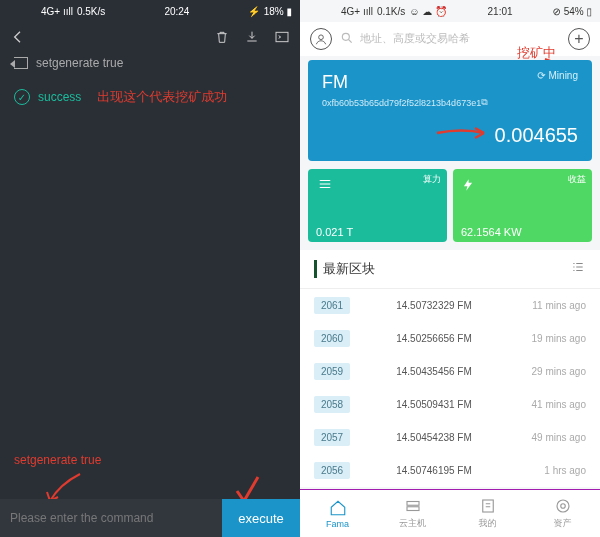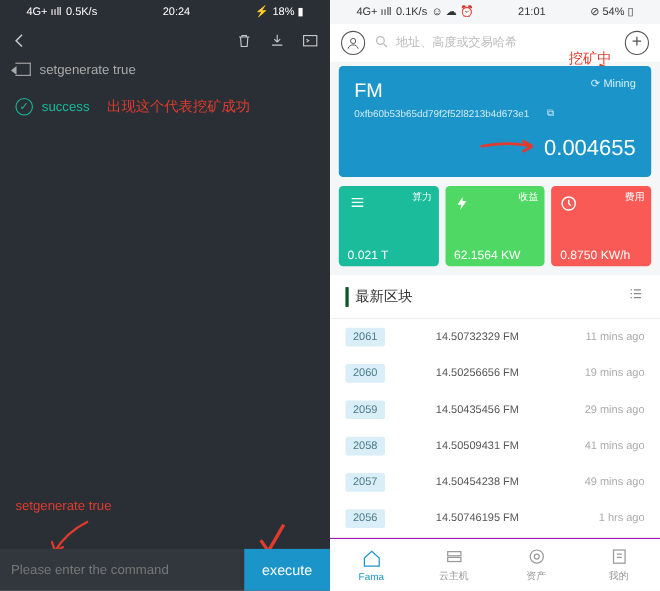--- a/index.html
+++ b/index.html
@@ -1,20 +1,20 @@
 <!DOCTYPE html>
 <html><head>
 <meta charset="utf-8">
 <style>
   * { box-sizing: border-box; margin: 0; padding: 0; font-family: Arial, sans-serif; }
   body { display: flex; width: 600px; height: 537px; overflow: hidden; background: #fff; }
   .phone { width: 300px; height: 537px; position: relative; overflow: hidden; }
   .left { background: #2a2f36; color: #999; }
   .right { background: #f5f6f7; }
-  .statusbar { height: 22px; display: flex; align-items: center; justify-content: space-between; padding: 0 24px; font-size: 10px; }
+  .statusbar { height: 22px; display: flex; align-items: center; justify-content: space-between; padding: 0 8px; font-size: 10px; margin-left: 33px; }
   .left .statusbar { color: #fff; }
   .right .statusbar { color: #333; }
   .sb-left, .sb-right { display: flex; align-items: center; gap: 4px; }
   .topbar { height: 30px; display: flex; align-items: center; justify-content: space-between; padding: 0 10px; }
   .tb-icons { display: flex; gap: 14px; }
   .ico { width: 16px; height: 16px; display: inline-flex; align-items: center; justify-content: center; fill: #ccc; stroke: #ccc; }
   .cmd-echo { display: flex; align-items: center; gap: 8px; padding: 4px 14px; color: #aaa; font-size: 12px; }
   .cmd-echo .box { width: 14px; height: 12px; border: 1px solid #aaa; border-left: none; position: relative; }
   .cmd-echo .box::before { content: ""; position: absolute; left: -4px; top: 2px; border-top: 4px solid transparent; border-bottom: 4px solid transparent; border-right: 5px solid #aaa; }
   .success-row { display: flex; align-items: center; gap: 8px; padding: 14px 14px; font-size: 12px; }
@@ -28,21 +28,21 @@
   .arrow-red { position: absolute; width: 50px; height: 40px; }
   .arrow-red svg { width: 100%; height: 100%; }
   
   .r-top { height: 34px; display: flex; align-items: center; padding: 0 10px; gap: 8px; background: #fff; }
   .avatar { width: 22px; height: 22px; border: 1.5px solid #555; border-radius: 50%; display: flex; align-items: center; justify-content: center; }
   .avatar svg { width: 14px; height: 14px; stroke: #555; fill: none; }
   .search { flex: 1; display: flex; gap: 6px; color: #bbb; font-size: 11px; }
   .plus { width: 22px; height: 22px; border: 1.5px solid #555; border-radius: 50%; display: flex; align-items: center; justify-content: center; color: #555; font-size: 16px; }
   .hero { margin: 4px 8px 8px; background: #1b95c9; border-radius: 4px; color: #fff; padding: 12px 14px 14px; position: relative; }
   .hero .sym { font-size: 18px; font-weight: 500; }
-  .hero .addr { font-size: 9px; margin-top: 4px; display: flex; align-items: center; gap: 16px; color: #cfeaf6; }
+  .hero .addr { font-size: 9px; margin-top: 4px; display: flex; align-items: center; gap: 0; color: #cfeaf6; }
   .hero .mining { position: absolute; top: 10px; right: 14px; font-size: 10px; color: #d4f0fb; display: flex; align-items: center; gap: 3px; }
   .hero .bal { text-align: right; font-size: 20px; margin-top: 16px; font-weight: 400; }
   .stats { display: flex; gap: 6px; margin: 0 8px 8px; }
   .stat { flex: 1; border-radius: 4px; color: #fff; padding: 8px; position: relative; height: 73px; font-size: 10px; }
   .stat .tag { position: absolute; top: 4px; right: 6px; font-size: 9px; }
   .stat .val { position: absolute; bottom: 4px; left: 8px; font-size: 11px; }
   .s1 { background: #1abc9c; } .s2 { background: #4fd964; } .s3 { background: #fa5a55; }
   .blocks { background: #fff; margin: 0 0 0; }
   .bl-head { display: flex; align-items: center; justify-content: space-between; padding: 10px 14px; border-bottom: 1px solid #eee; }
   .bl-head .ttl { font-size: 13px; color: #333; border-left: 3px solid #14532d; padding-left: 6px; }
@@ -187,28 +187,20 @@
       <span class="tag">算力</span>
       <span class="val">0.021 T</span>
     </div>
     <div class="stat s2">
       <span><svg width="14" height="16" viewBox="0 0 24 24">
             <path d="M13 2L5 14h6l-2 8 10-14h-6z" fill="#fff"></path>
           </svg></span>
       <span class="tag">收益</span>
       <span class="val">62.1564 KW</span>
     </div>
-    <div class="stat s3">
-      <span><svg width="16" height="16" viewBox="0 0 24 24">
-            <circle cx="12" cy="12" r="9" stroke="#fff" stroke-width="2" fill="none"></circle>
-            <path d="M12 7v5l3 3" stroke="#fff" stroke-width="2" fill="none"></path>
-          </svg></span>
-      <span class="tag">费用</span>
-      <span class="val">0.8750 KW/h</span>
-    </div>
   </div>
 
   <div class="blocks">
     <div class="bl-head">
       <span class="ttl">最新区块</span>
       <span><svg width="16" height="14" viewBox="0 0 24 24">
             <path d="M4 6h2M4 12h2M4 18h2M9 6h11M9 12h11M9 18h11" stroke="#888" stroke-width="2"></path>
           </svg></span>
     </div>
     <div class="bl-list">
@@ -254,26 +246,26 @@
       </div>
     <div class="tab">
         <svg viewBox="0 0 24 24">
           <rect x="4" y="6" width="16" height="5" stroke="#999" stroke-width="1.5" fill="none"></rect>
           <rect x="4" y="13" width="16" height="5" stroke="#999" stroke-width="1.5" fill="none"></rect>
         </svg>
         <span>云主机</span>
       </div>
     <div class="tab">
         <svg viewBox="0 0 24 24">
+          <rect x="5" y="4" width="14" height="16" stroke="#999" stroke-width="1.5" fill="none"></rect>
+          <path d="M9 9h6M9 13h6" stroke="#999" stroke-width="1.5"></path>
+        </svg>
+        <span>我的</span>
+      </div>
+    <div class="tab">
+        <svg viewBox="0 0 24 24">
           <circle cx="12" cy="12" r="8" stroke="#999" stroke-width="1.5" fill="none"></circle>
           <circle cx="12" cy="12" r="3" stroke="#999" stroke-width="1.5" fill="none"></circle>
         </svg>
         <span>资产</span>
       </div>
-    <div class="tab">
-        <svg viewBox="0 0 24 24">
-          <rect x="5" y="4" width="14" height="16" stroke="#999" stroke-width="1.5" fill="none"></rect>
-          <path d="M9 9h6M9 13h6" stroke="#999" stroke-width="1.5"></path>
-        </svg>
-        <span>我的</span>
-      </div>
   </div>
 </div>
 
 </body></html>

